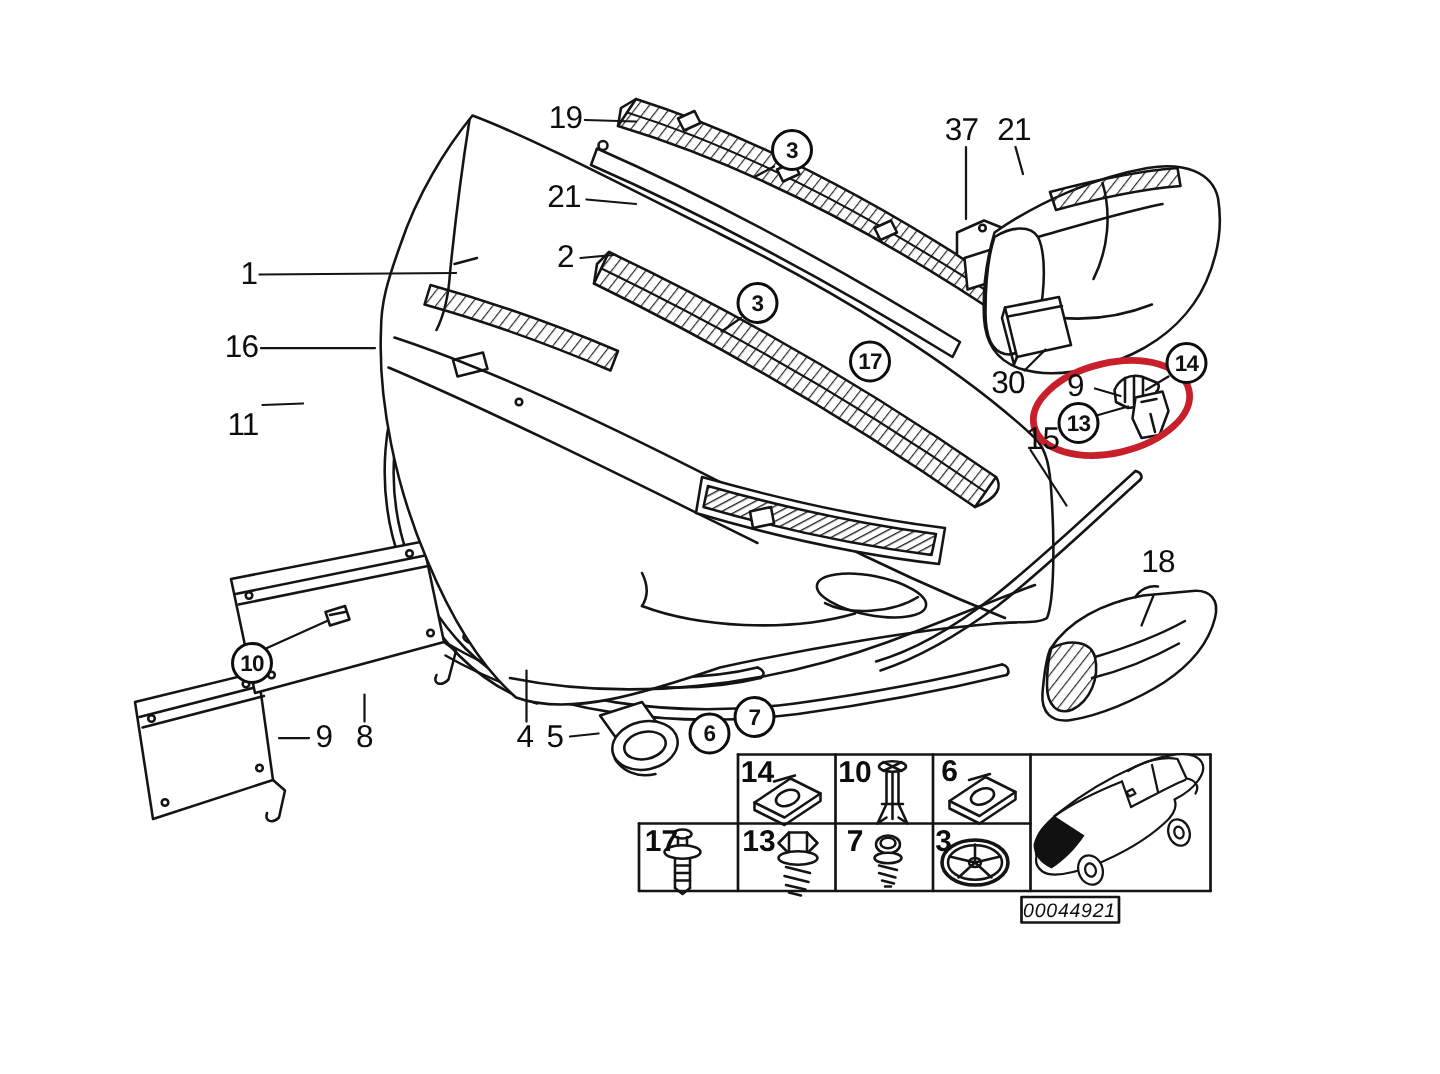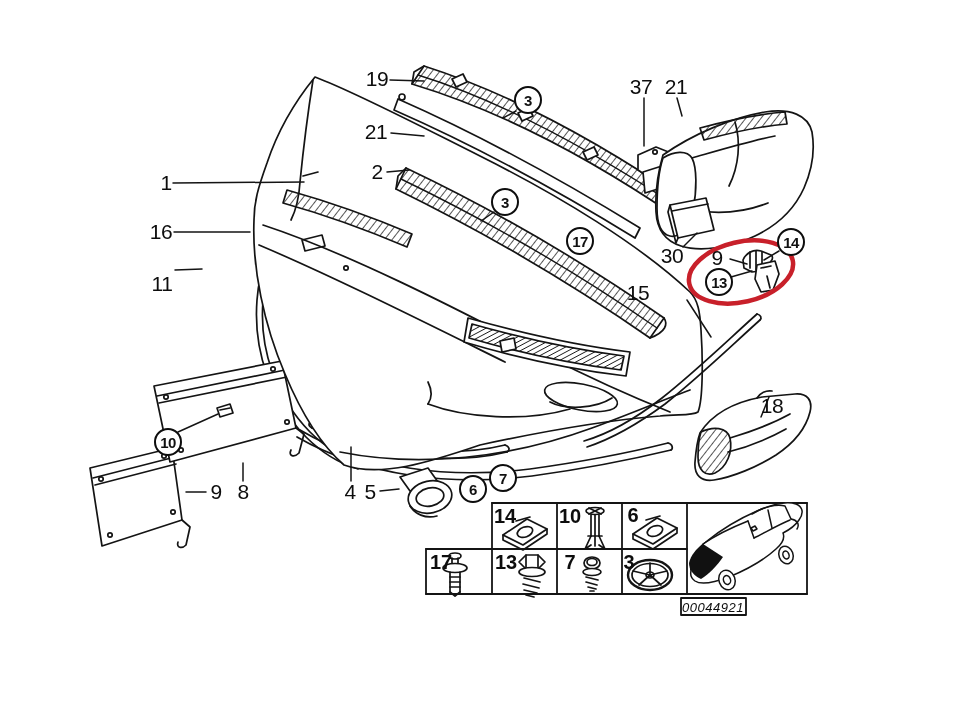--- a/index.html
+++ b/index.html
@@ -294,22 +294,22 @@
 <div class="lbl" style="left:166px;top:183px">1</div>
 <div class="lbl" style="left:161px;top:232px">16</div>
 <div class="lbl" style="left:162px;top:284px">11</div>
 <div class="lbl" style="left:377px;top:79px">19</div>
 <div class="lbl" style="left:376px;top:132px">21</div>
 <div class="lbl" style="left:377px;top:172px">2</div>
 <div class="lbl" style="left:641px;top:87px">37</div>
 <div class="lbl" style="left:676px;top:87px">21</div>
 <div class="lbl" style="left:672px;top:256px">30</div>
 <div class="lbl" style="left:717px;top:258px">9</div>
-<div class="lbl" style="left:638px;top:293px">15</div>
-<div class="lbl" style="left:772px;top:406px">18</div>
+<div class="lbl" style="left:695px;top:293px">15</div>
+<div class="lbl" style="left:772px;top:375px">18</div>
 <div class="lbl" style="left:216px;top:492px">9</div>
 <div class="lbl" style="left:243px;top:492px">8</div>
 <div class="lbl" style="left:350px;top:492px">4</div>
 <div class="lbl" style="left:370px;top:492px">5</div>
 
 <div class="circ" style="left:528px;top:100px">3</div>
 <div class="circ" style="left:505px;top:202px">3</div>
 <div class="circ" style="left:580px;top:241px">17</div>
 <div class="circ" style="left:168px;top:442px">10</div>
 <div class="circ" style="left:473px;top:489px">6</div>

